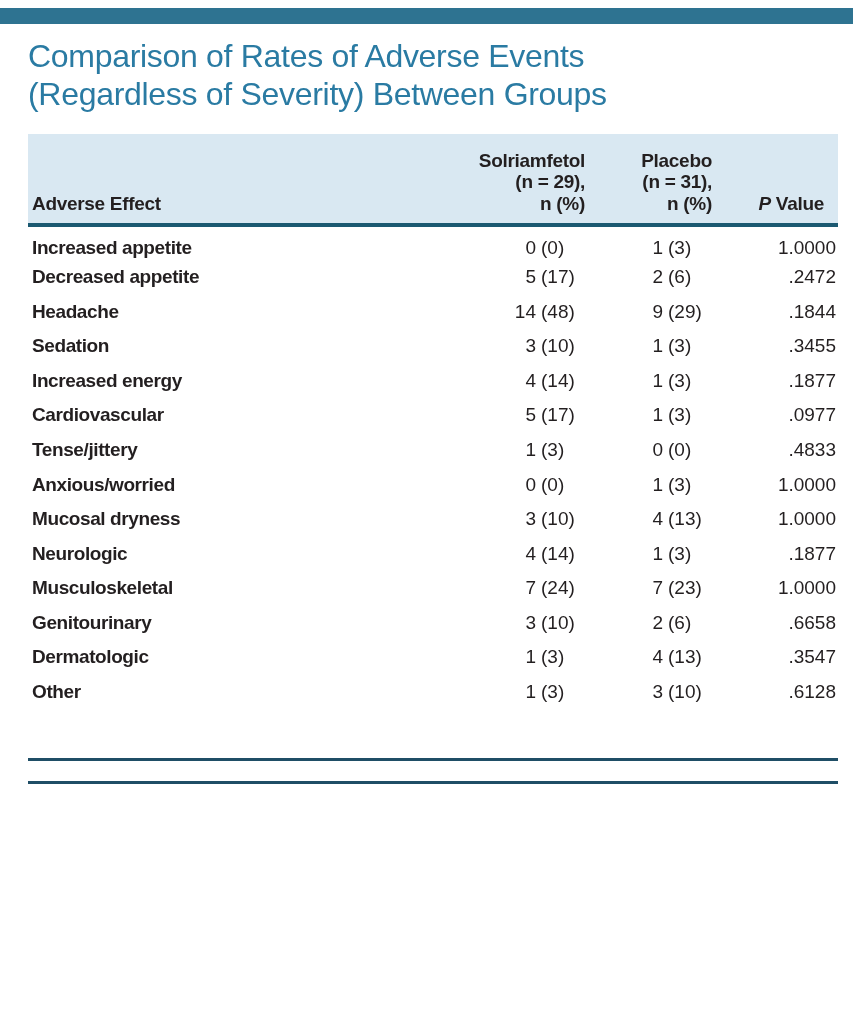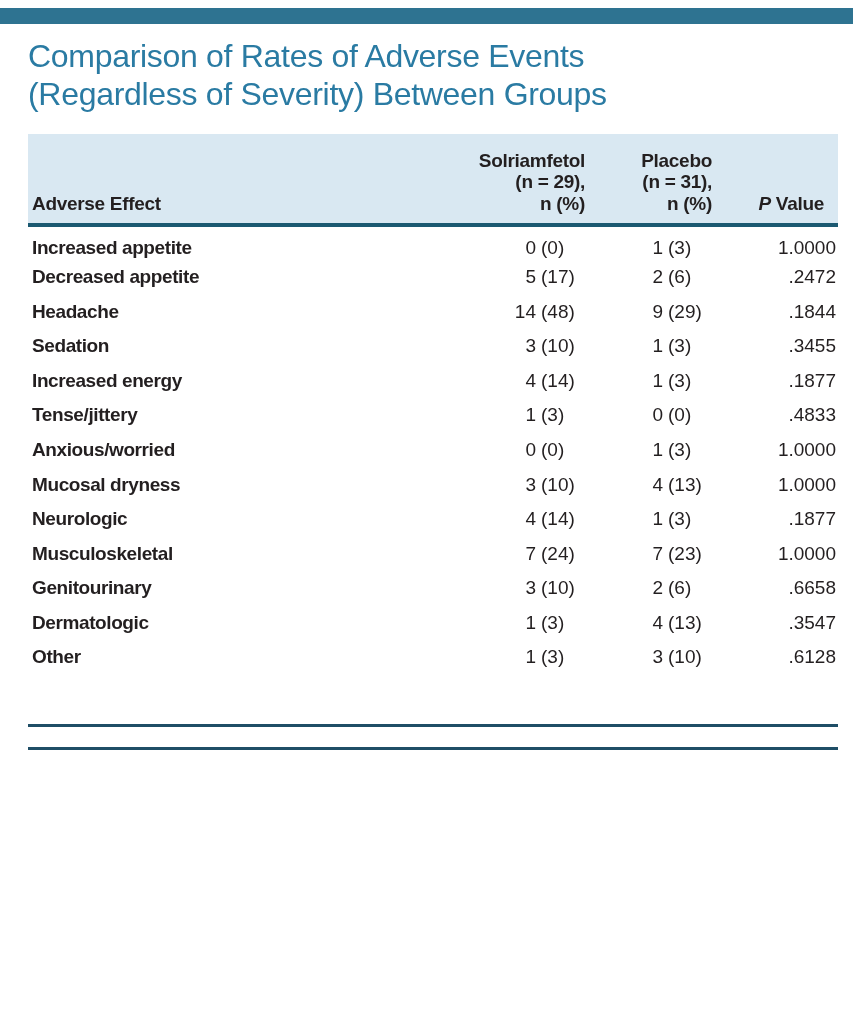--- a/index.html
+++ b/index.html
@@ -139,20 +139,26 @@
     <td class="pcell">.3455</td>
   </tr>
 
   <tr>
     <td class="effect">Increased energy</td>
     <td class="numcell"><span class="num">4</span><span class="pct">(14)</span></td>
     <td class="numcell"><span class="num">1</span><span class="pct">(3)</span></td>
     <td class="pcell">.1877</td>
   </tr>
 
+  <tr>
+    <td class="effect">Cardiovascular</td>
+    <td class="numcell"><span class="num">5</span><span class="pct">(17)</span></td>
+    <td class="numcell"><span class="num">1</span><span class="pct">(3)</span></td>
+    <td class="pcell">.0977</td>
+  </tr>
 
   <tr>
     <td class="effect">Tense/jittery</td>
     <td class="numcell"><span class="num">1</span><span class="pct">(3)</span></td>
     <td class="numcell"><span class="num">0</span><span class="pct">(0)</span></td>
     <td class="pcell">.4833</td>
   </tr>
 
 
   <tr>

